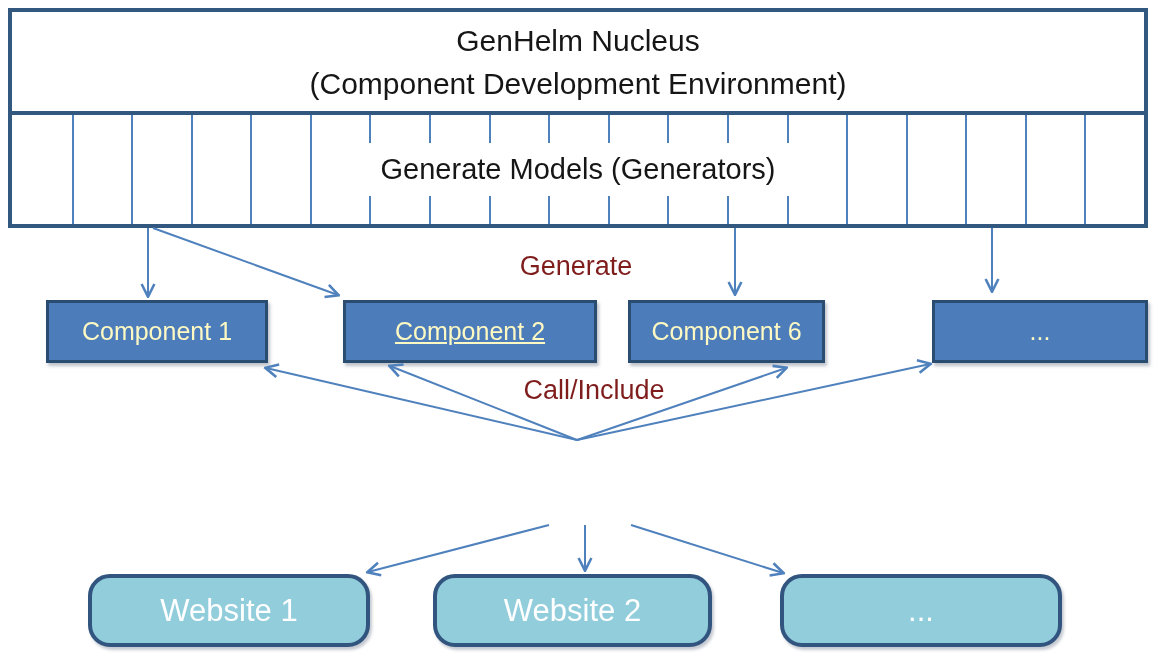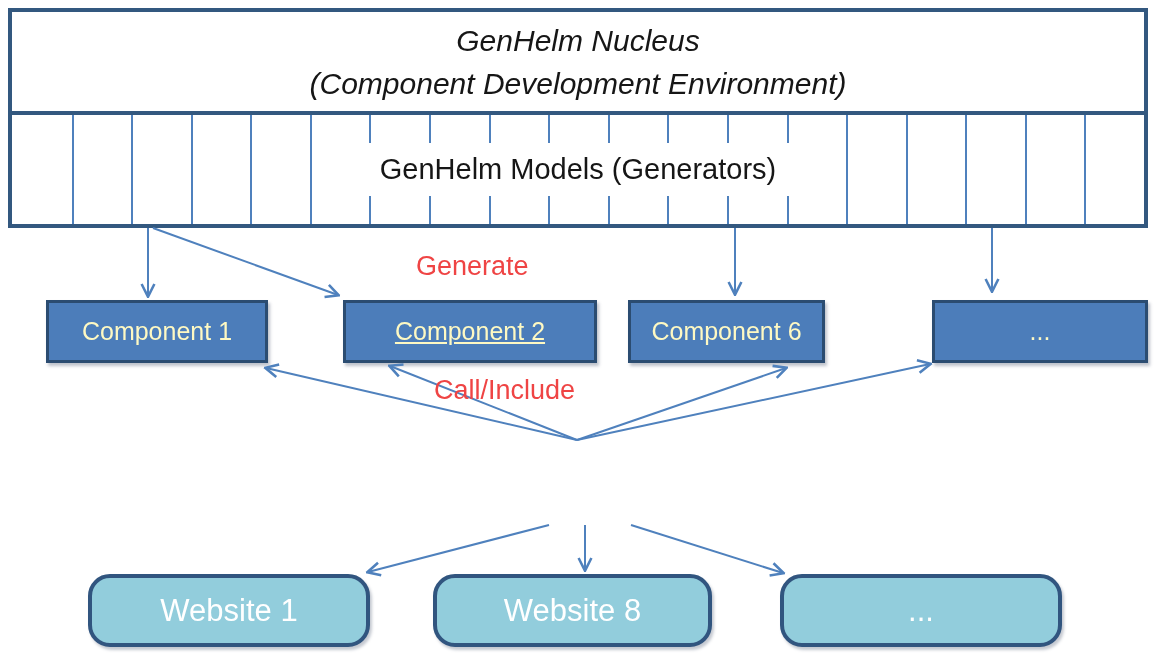--- a/index.html
+++ b/index.html
@@ -19,21 +19,20 @@
   .outline-box{
     background:#ffffff;
     border:4px solid var(--frame);
     color:#161616;
   }
   .nucleus{
     left:8px;top:8px;width:1140px;height:107px;
     flex-direction:column;
     font-size:30px;line-height:43px;
     z-index:2;
-    font-style:italic;
   }
   .models{
     left:8px;top:111px;width:1140px;height:117px;
     z-index:1;
   }
   .models .divider{
     position:absolute;top:0;bottom:0;width:2px;
     background:var(--accent);
     z-index:1;
   }
@@ -51,22 +50,22 @@
     top:300px;height:63px;
     box-shadow:2px 3px 3px rgba(110,120,140,0.45);
     z-index:2;
   }
   .comp-1{left:46px;width:222px;}
   .comp-2{left:343px;width:254px;text-decoration:underline;}
   .comp-3{left:628px;width:197px;}
   .comp-4{left:932px;width:216px;}
   .flow-label{
     position:absolute;
-    width:320px;text-align:left;
-    font-size:27px;color:#ef4444;
+    width:320px;text-align:center;
+    font-size:27px;color:#7f1d1d;
     z-index:4;
   }
   .generate-label{left:416px;top:251px;}
   .call-label{left:434px;top:375px;}
   .runtime{
     left:8px;top:440px;width:1140px;height:84px;
     font-size:30px;
     z-index:2;
   }
   .website{
@@ -120,21 +119,21 @@
       <div class="divider" style="left: 52.6316%;"></div>
       <div class="divider" style="left: 57.8947%;"></div>
       <div class="divider" style="left: 63.1579%;"></div>
       <div class="divider" style="left: 68.4211%;"></div>
       <div class="divider" style="left: 73.6842%;"></div>
       <div class="divider" style="left: 78.9474%;"></div>
       <div class="divider" style="left: 84.2105%;"></div>
       <div class="divider" style="left: 89.4737%;"></div>
       <div class="divider" style="left: 94.7368%;"></div>
       <div></div>
-    <span class="models-label">GenHelm Models (Generators)</span>
+    <span class="models-label">Generate Models (Generators)</span>
   </div>
 
   <div class="flow-label generate-label">Generate</div>
 
   <div class="box component comp-1">
     <span>Component 1</span>
   </div>
   <div class="box component comp-2">
     <span>Component 2</span>
   </div>
@@ -145,21 +144,21 @@
     <span>...</span>
   </div>
 
   <div class="flow-label call-label">Call/Include</div>
 
 
   <div class="box website site-1">
     <span>Website 1</span>
   </div>
   <div class="box website site-2">
-    <span>Website 8</span>
+    <span>Website 2</span>
   </div>
   <div class="box website site-3">
     <span>...</span>
   </div>
 
   <svg id="arrows-svg" viewBox="0 0 1156 655" xmlns="http://www.w3.org/2000/svg">
     <defs>
       <marker id="arrowhead" viewBox="0 0 10 10" refX="8.5" refY="5" markerWidth="8" markerHeight="8" orient="auto-start-reverse">
         <path class="arrowhead-glyph" d="M1,1 L9,5 L1,9" stroke-width="1.6"></path>
       </marker>

